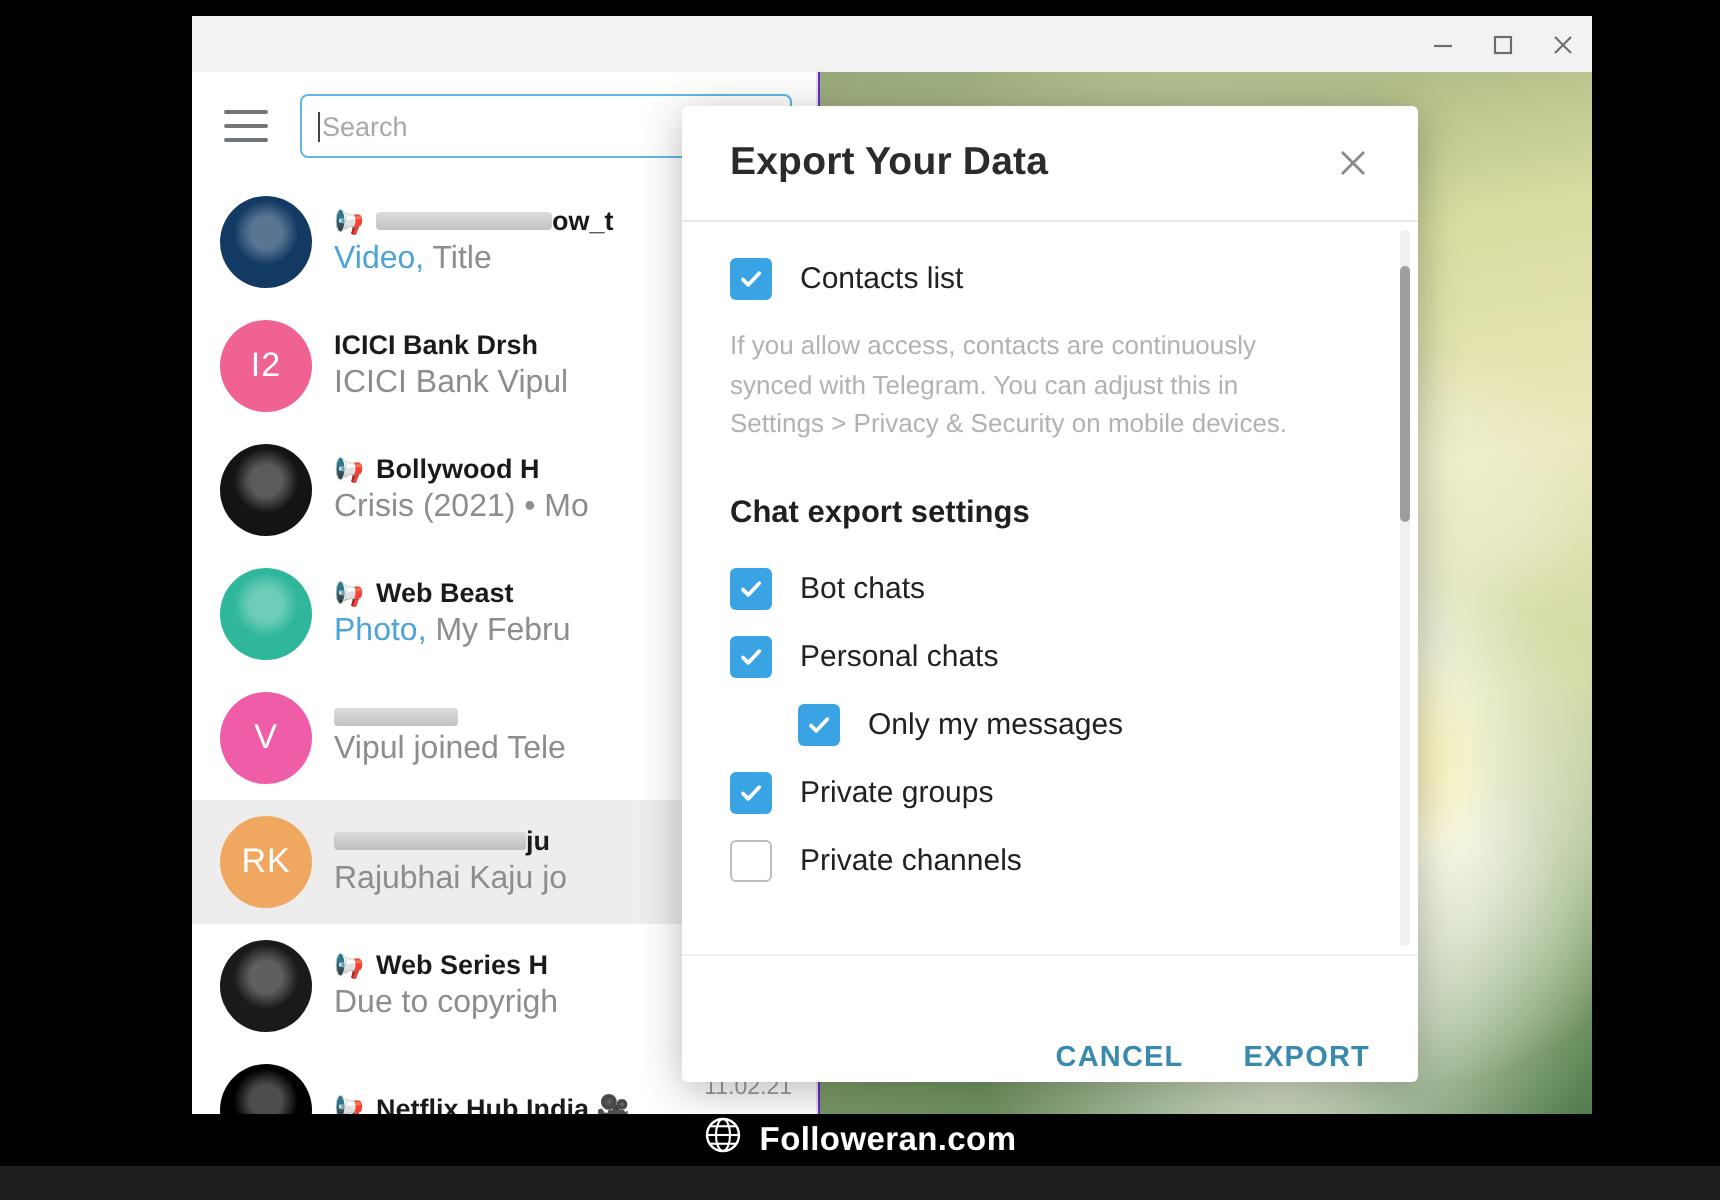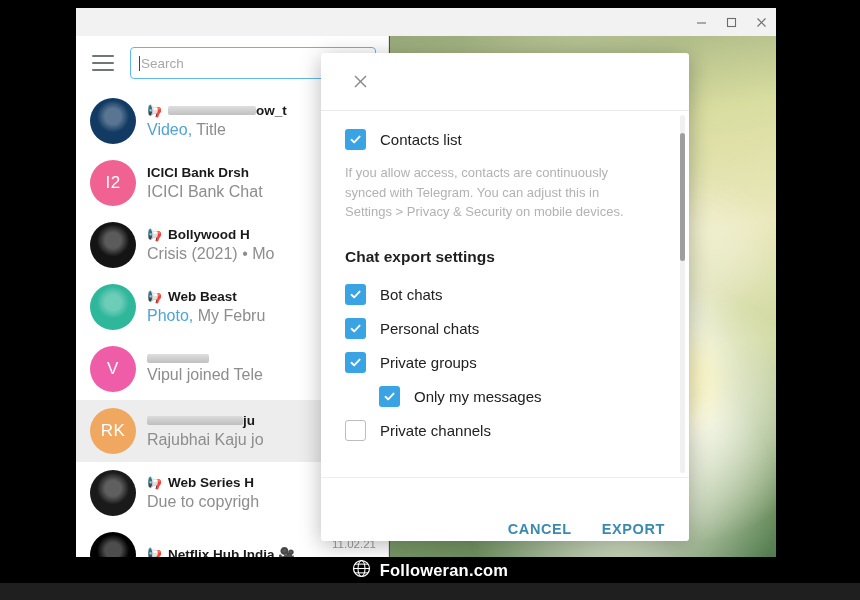--- a/index.html
+++ b/index.html
@@ -16,21 +16,21 @@
   
   #frame {
     position: absolute;
     inset: 0;
     background: #000000;
   }
 
   
   #tg-window {
     position: absolute;
-    left: 76px;
+    left: 96px;
     top: 8px;
     width: 700px;
     height: 557px;
     background: #6d28d9;
     overflow: hidden;
   }
 
   
   #titlebar {
     position: absolute;
@@ -409,21 +409,21 @@
               </div>
               <div class="chat-line2"><span class="blue">Video,</span> Title</div>
             </div>
           </div>
           <div class="chat-row">
             <div class="avatar" style="background: rgb(240, 98, 146);">I2</div>
             <div class="chat-body">
               <div class="chat-line1">
                 <span>ICICI Bank Drsh</span>
               </div>
-              <div class="chat-line2 blue">ICICI Bank Chat</div>
+              <div class="chat-line2 blue">ICICI Bank Vipul</div>
             </div>
           </div>
           <div class="chat-row">
             <div class="avatar" style="background: rgb(20, 20, 20);">
               <div class="av-inner" style="background: radial-gradient(circle at 50% 40%, rgba(255, 255, 255, 0.3) 0px, rgba(255, 255, 255, 0.3) 22%, rgba(255, 255, 255, 0) 45%);"></div>
             </div>
             <div class="chat-body">
               <div class="chat-line1">
                 <span class="megaphone">📢</span>
                 <span>Bollywood H</span>
@@ -487,20 +487,21 @@
               <div class="chat-line2"></div>
             </div>
             <div class="chat-time">11.02.21</div>
           </div>
         </div>
     </div>
 
     <div id="dialog">
 
       <div id="dlg-header">
+        <div id="dlg-title">Export Your Data</div>
         <div id="dlg-close">
           <svg width="15" height="15" viewBox="0 0 15 15">
             <line x1="2" y1="2" x2="13" y2="13" stroke="currentColor" stroke-width="1.4"></line>
             <line x1="13" y1="2" x2="2" y2="13" stroke="currentColor" stroke-width="1.4"></line>
           </svg>
         </div>
       </div>
 
       <div id="dlg-body">
 
@@ -527,35 +528,35 @@
               <div class="opt-label">Bot chats</div>
             </div>
             <div class="opt">
               <div class="cbox on">
                 <svg width="13" height="13" viewBox="0 0 13 13">
                   <polyline points="2.5,6.8 5.2,9.4 10.6,3.6" fill="none" stroke="#ffffff" stroke-width="1.9" stroke-linecap="round" stroke-linejoin="round"></polyline>
                 </svg>
               </div>
               <div class="opt-label">Personal chats</div>
             </div>
+            <div class="opt indent">
+              <div class="cbox on">
+                <svg width="13" height="13" viewBox="0 0 13 13">
+                  <polyline points="2.5,6.8 5.2,9.4 10.6,3.6" fill="none" stroke="#ffffff" stroke-width="1.9" stroke-linecap="round" stroke-linejoin="round"></polyline>
+                </svg>
+              </div>
+              <div class="opt-label">Only my messages</div>
+            </div>
             <div class="opt">
               <div class="cbox on">
                 <svg width="13" height="13" viewBox="0 0 13 13">
                   <polyline points="2.5,6.8 5.2,9.4 10.6,3.6" fill="none" stroke="#ffffff" stroke-width="1.9" stroke-linecap="round" stroke-linejoin="round"></polyline>
                 </svg>
               </div>
               <div class="opt-label">Private groups</div>
-            </div>
-            <div class="opt indent">
-              <div class="cbox on">
-                <svg width="13" height="13" viewBox="0 0 13 13">
-                  <polyline points="2.5,6.8 5.2,9.4 10.6,3.6" fill="none" stroke="#ffffff" stroke-width="1.9" stroke-linecap="round" stroke-linejoin="round"></polyline>
-                </svg>
-              </div>
-              <div class="opt-label">Only my messages</div>
             </div>
             <div class="opt">
               <div class="cbox off"></div>
               <div class="opt-label">Private channels</div>
             </div>
           </div>
 
         <div id="scroll-track"></div>
         <div id="scroll-thumb"></div>
       </div>

